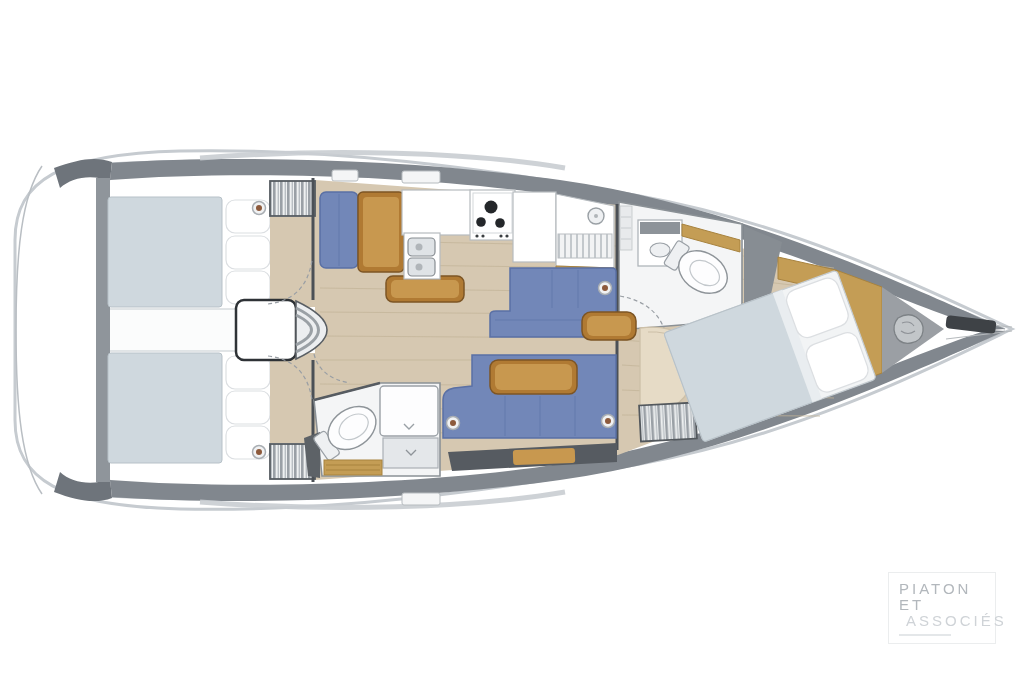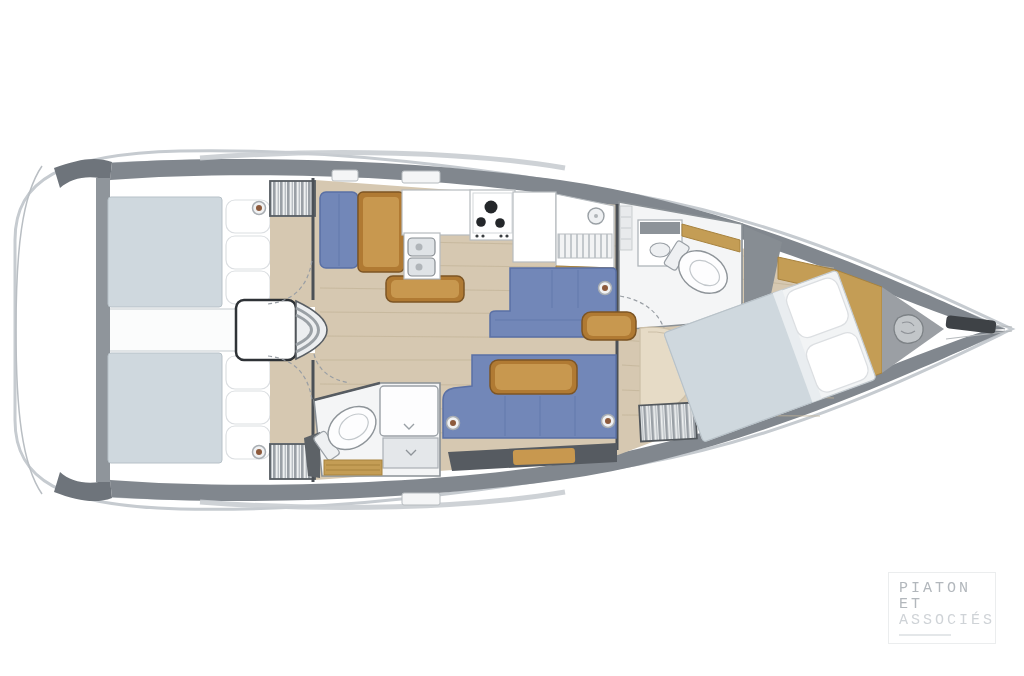--- a/index.html
+++ b/index.html
@@ -29,22 +29,22 @@
   .goldpanel{fill:var(--p-gold_panel);stroke:#a8833f;stroke-width:1;}
   .room{fill:#f4f5f6;stroke:#8b9196;stroke-width:1.6;}
   .fixture{fill:#fdfdfe;stroke:#9aa0a6;stroke-width:1.4;}
   .counter{fill:#ffffff;stroke:#b6bbbf;stroke-width:1.2;}
   .wall{stroke:#4b5056;stroke-width:3;fill:none;}
   .dash{fill:none;stroke:#999ea4;stroke-width:1.2;stroke-dasharray:4 3;}
   .stepline{fill:none;stroke:#9aa0a5;stroke-width:3;}
   .darkband{fill:#565b61;}
   .logo{position:absolute;left:888px;top:572px;width:108px;height:72px;border:1px solid #ebedee;
     padding:8px 0 0 10px;box-sizing:border-box;}
-  .logo .l{font-size:15px;letter-spacing:3px;line-height:1.08;color:var(--p-logo_text);font-family:Liberation Mono, monospace;}
-  .logo .l.light{color:var(--p-logo_text_light);}
+  .logo .l{font-size:15px;letter-spacing:3px;line-height:1.08;color:var(--p-logo_text);}
+  .logo .l.light{color:var(--p-logo_text_light);margin-left:7px;}
   .logo .tagline{width:52px;height:2px;background:#e4e7e9;margin-top:4px;}
 </style>
 </head>
 <body>
 
 <div class="canvas">
 <svg width="1024" height="676" viewBox="0 0 1024 676">
   <defs>
     <pattern id="stripes" width="7" height="10" patternUnits="userSpaceOnUse">
       <rect width="7" height="10" fill="#eef0f1"></rect>

